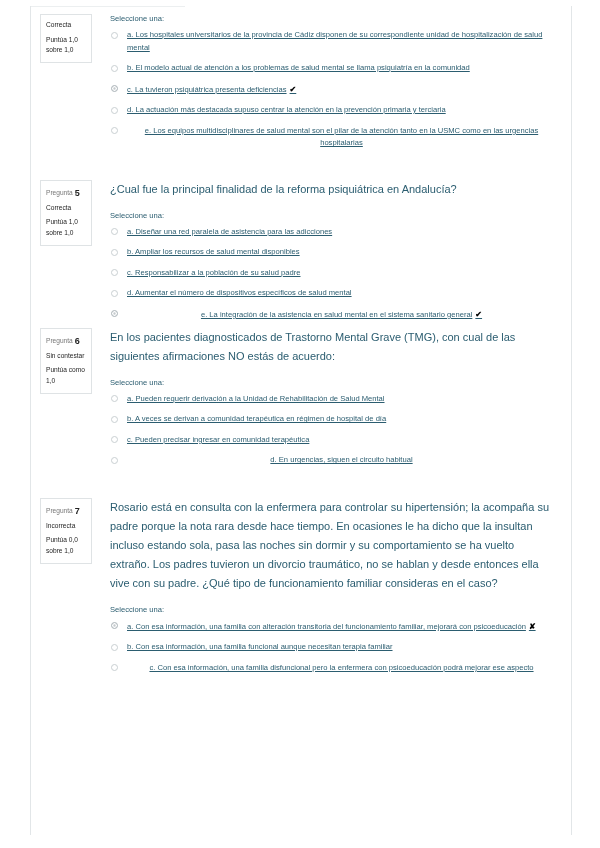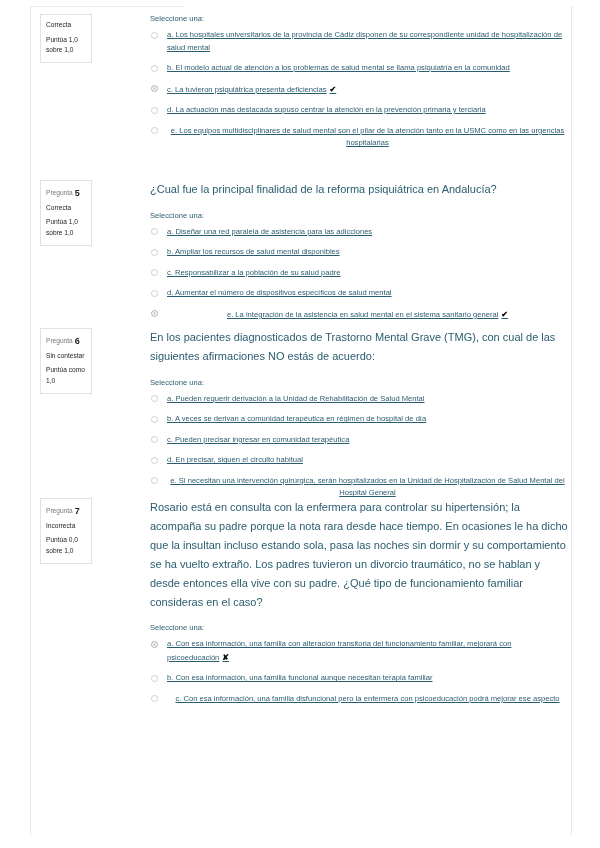--- a/index.html
+++ b/index.html
@@ -82,22 +82,22 @@
     margin-bottom: 4px;
     white-space: nowrap;
   }
   .info-grade {
     color: #1f1f1f;
     font-size: 6.6px;
   }
 
   
   .content {
-    margin-left: 120px;
-    padding-right: 4px;
+    margin-left: 80px;
+    padding-right: 16px;
   }
   .qtext {
     font-size: 11px;
     line-height: 1.72;
     color: #2b5d70;
     margin: 0 0 0 0;
   }
   .prompt {
     font-size: 7.6px;
     color: #2b5d70;
@@ -189,22 +189,21 @@
         <div class="info-state">Sin contestar</div>
         <div class="info-grade">Puntúa como 1,0</div>
       </div>
       <div class="content">
         <div class="qtext">En los pacientes diagnosticados de Trastorno Mental Grave (TMG), con cual de las siguientes afirmaciones NO estás de acuerdo:</div>
         <div class="prompt">Seleccione una:</div>
         <ul class="answers">
           <li class="answer"><span class="radio"></span><span>a. Pueden requerir derivación a la Unidad de Rehabilitación de Salud Mental</span></li>
           <li class="answer"><span class="radio"></span><span>b. A veces se derivan a comunidad terapéutica en régimen de hospital de día</span></li>
           <li class="answer"><span class="radio"></span><span>c. Pueden precisar ingresar en comunidad terapéutica</span></li>
-          <li class="answer"><span class="radio"></span><span>d. En precisar, siguen el circuito habitual</span></li>
-          <li class="answer"><span class="radio"></span><span>e. Si necesitan una intervención quirúrgica, serán hospitalizados en la Unidad de Hospitalización de Salud Mental del Hospital General</span></li>
+          <li class="answer"><span class="radio"></span><span>d. En urgencias, siguen el circuito habitual</span></li>
         </ul>
       </div>
     </div>
     <div class="question-block" style="position: absolute; top: 498px; left: 0px; width: 542px;">
       <div class="info-box">
         <div class="info-qnum"><span>Pregunta</span><span class="num">7</span></div>
         <div class="info-state">Incorrecta</div>
         <div class="info-grade">Puntúa 0,0 sobre 1,0</div>
       </div>
       <div class="content">

